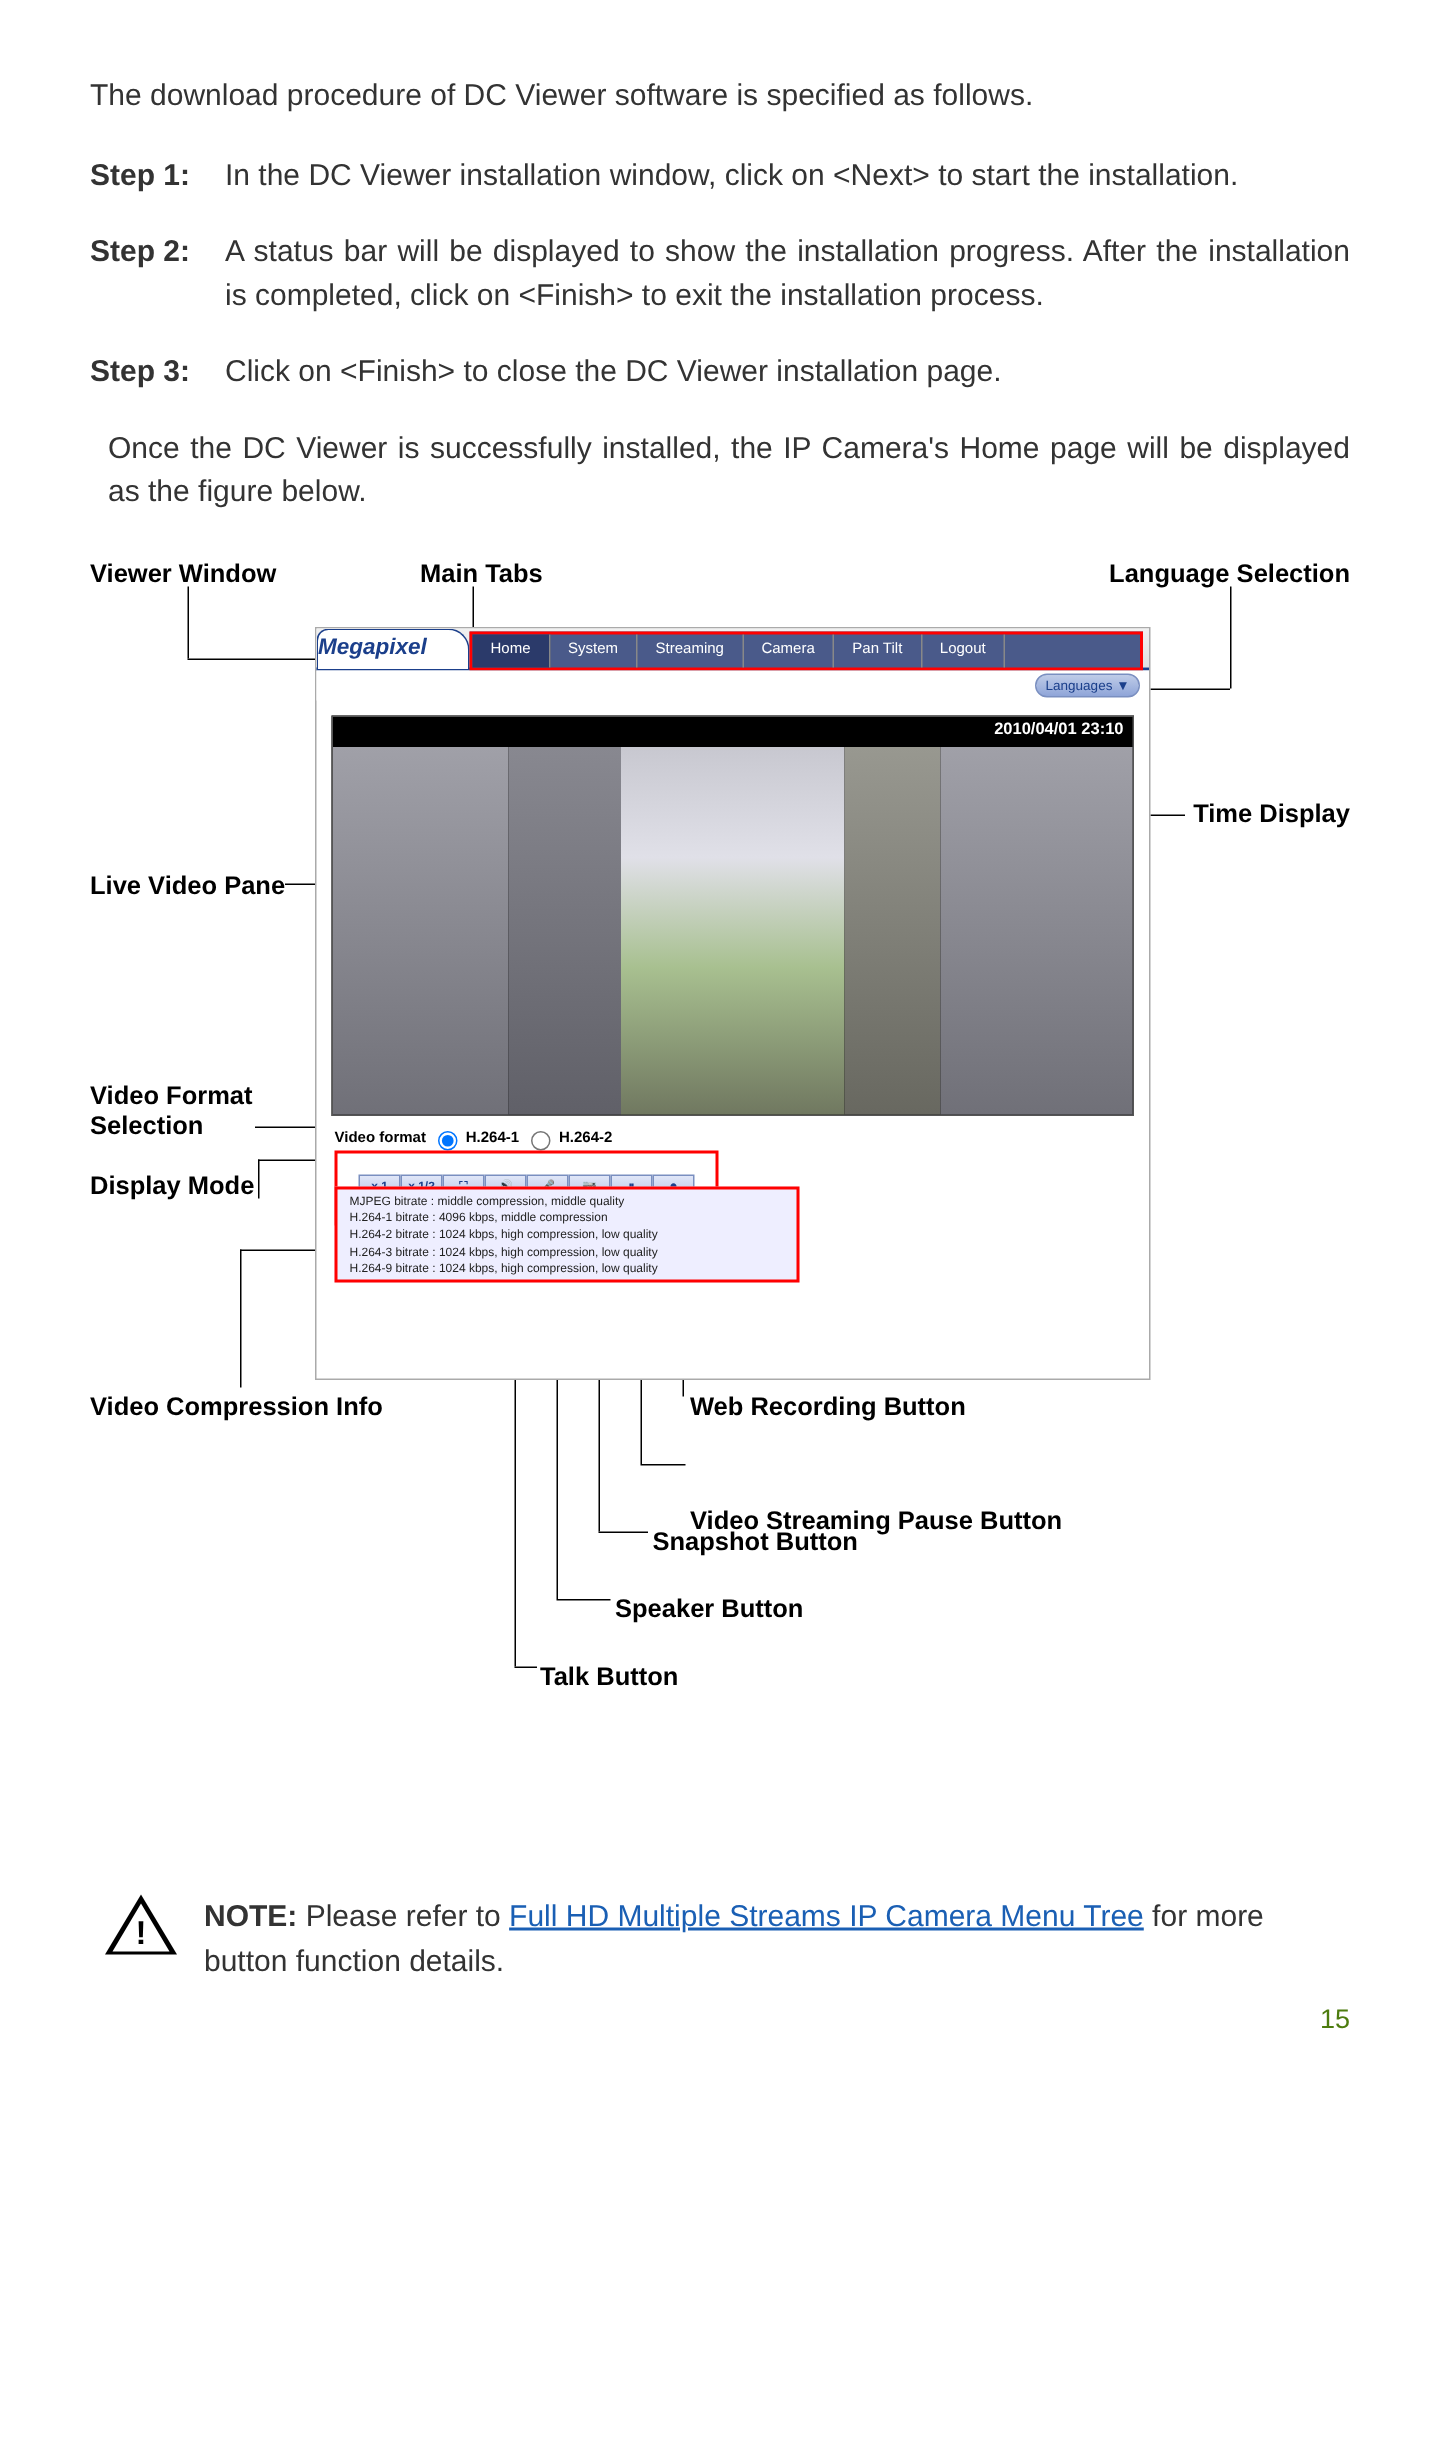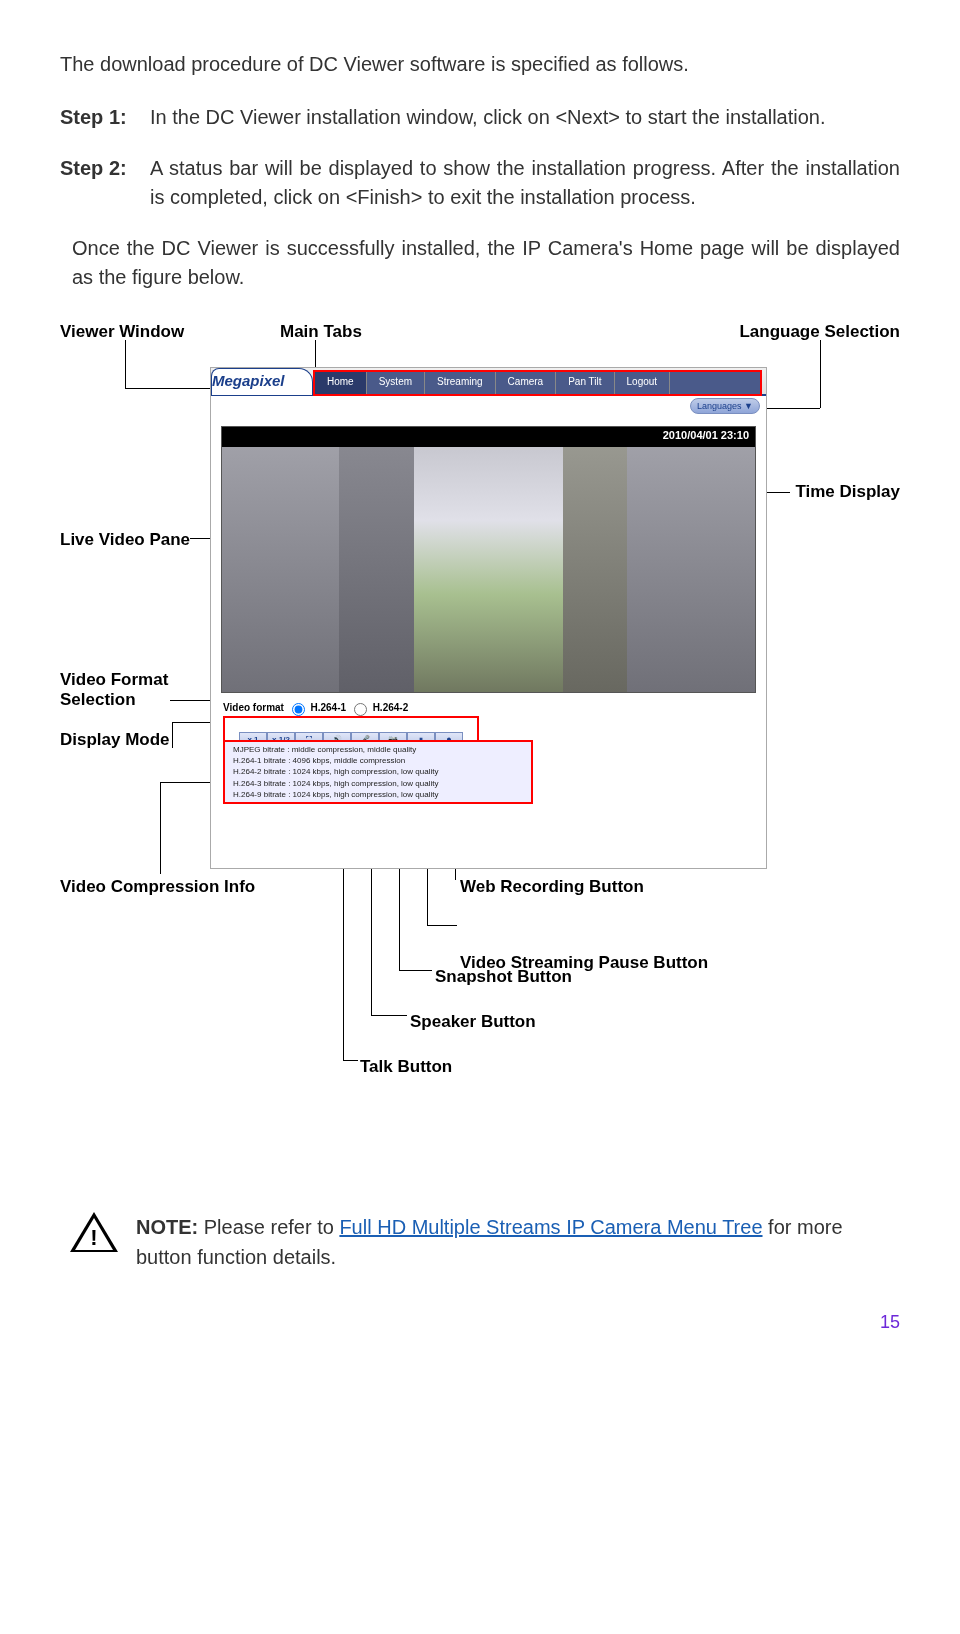--- a/index.html
+++ b/index.html
@@ -37,37 +37,41 @@
   .btn-row { position:absolute; left:12px; top:348px; display:flex; gap:0; border:2px solid #f00; padding:14px;}
   .btn-row .b { width:26px; height:16px; background:linear-gradient(#e0e6f8,#b6c2e4); border:1px solid #7a8fc0; font-size:8px; text-align:center; line-height:14px; color:#1b3f8b; font-weight:bold;}
   .info-box { position:absolute; left:12px; top:372px; width:290px; border:2px solid #f00; padding:2px 8px; font-size:8px; line-height:1.4; color:#222; background:#eef;}
   .note-row { display:flex; align-items:flex-start; gap:18px; margin-top:60px; padding:0 10px;}
   .warn-icon { width:48px; height:42px; flex:0 0 48px; position:relative;}
   .warn-tri { width:0; height:0; border-left:24px solid transparent; border-right:24px solid transparent; border-bottom:40px solid #000; position:absolute; top:0; left:0;}
   .warn-tri-inner { width:0; height:0; border-left:19px solid transparent; border-right:19px solid transparent; border-bottom:32px solid #fff; position:absolute; top:6px; left:5px;}
   .warn-bang { position:absolute; top:13px; left:0; width:48px; text-align:center; font-size:22px; font-weight:bold; color:#000; font-family:Arial;}
   .note-text { flex:1; font-size:20px; line-height:1.5;}
   .note-text a { color:#1a5fb4; text-decoration:underline;}
-  .page-num { text-align:right; margin-top:40px; font-size:18px; color:#6d28d9;}
+  .page-num { text-align:right; margin-top:13px; font-size:18px; color:#4d7c0f;}
   
   .sky{flex:1;background:linear-gradient(#c8c8d0 0%,#e0e0e8 30%,#a8c090 60%,#707860 100%);}
 </style>
 </head>
 <body>
 
 <div class="intro">The download procedure of DC Viewer software is specified as follows.</div>
 
 <div id="steps-container">
     <div class="step-row">
       <div class="step-label">Step 1:</div>
       <div class="step-text">In the DC Viewer installation window, click on &lt;Next&gt; to start the installation.</div>
     </div>
     <div class="step-row">
       <div class="step-label">Step 2:</div>
       <div class="step-text">A status bar will be displayed to show the installation progress. After the installation is completed, click on &lt;Finish&gt; to exit the installation process.</div>
+    </div>
+    <div class="step-row">
+      <div class="step-label">Step 3:</div>
+      <div class="step-text">Click on &lt;Finish&gt; to close the DC Viewer installation page.</div>
     </div>
   </div>
 
 <div class="conclusion">Once the DC Viewer is successfully installed, the IP Camera's Home page will be displayed as the figure below.</div>
 
 <div class="figure-wrap">
 
   <span class="callout" style="left:0;top:0;">Viewer Window</span>
   <span class="callout" style="left:220px;top:0;">Main Tabs</span>
   <span class="callout" style="right:0;top:0;">Language Selection</span>

